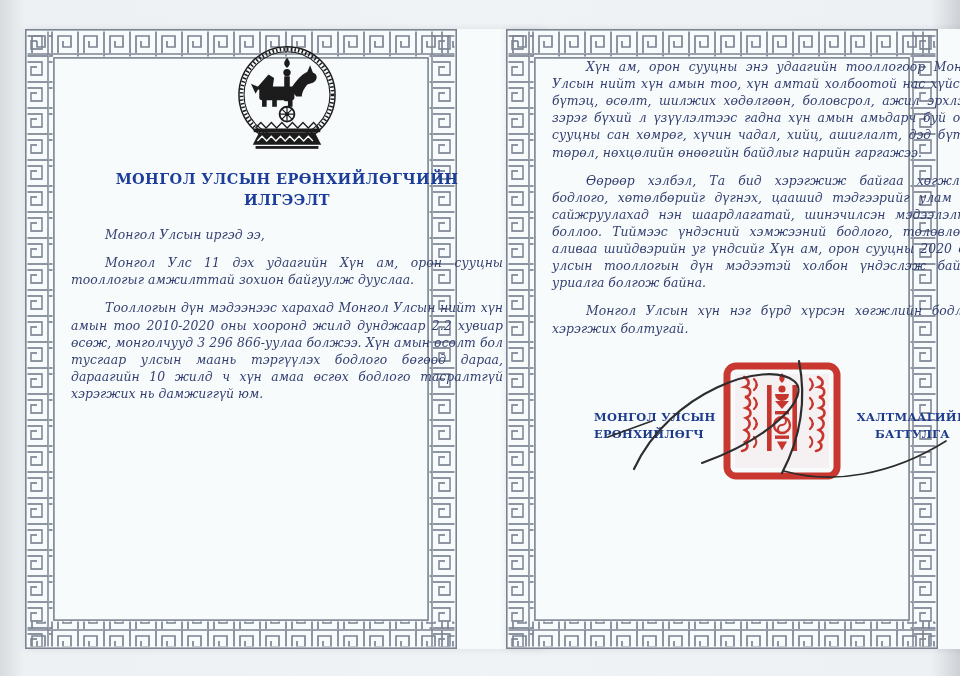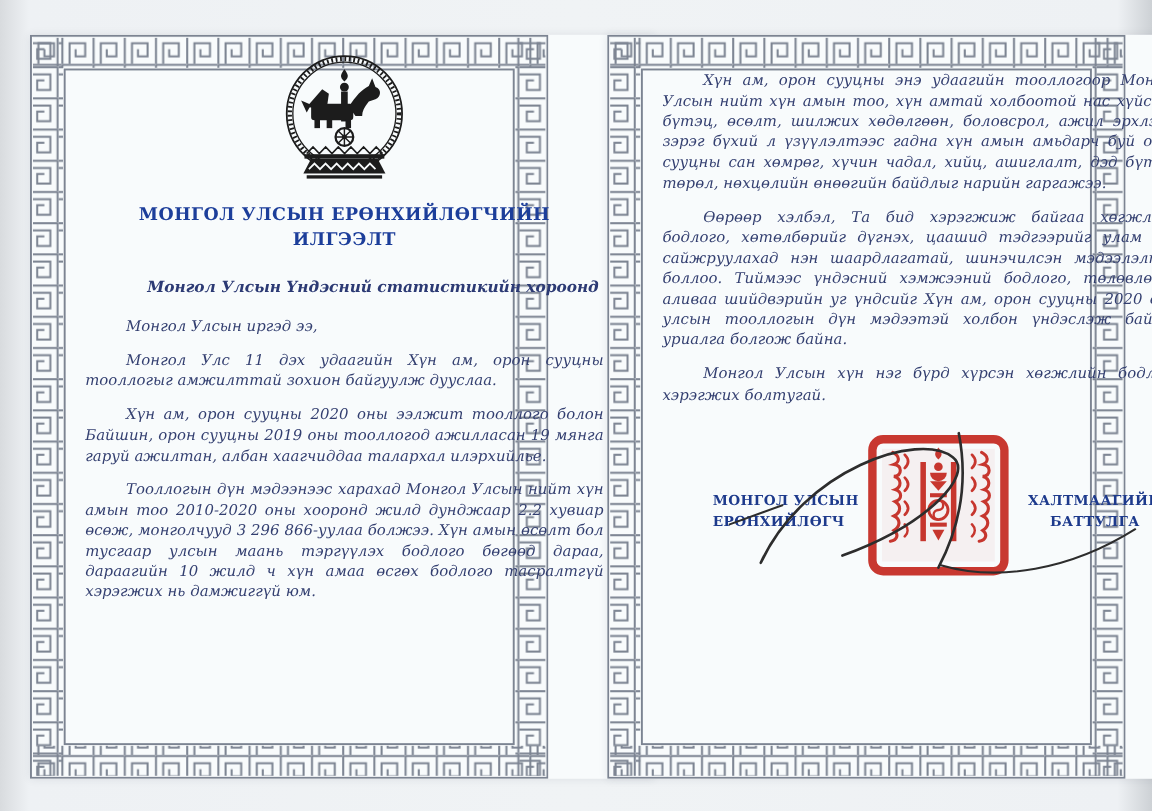--- a/index.html
+++ b/index.html
@@ -97,25 +97,23 @@
             <rect x="26" y="111.5" width="68" height="3"></rect>
           </g>
         </svg>
       </div>
 
       <div class="title">
         <span class="title-line">МОНГОЛ УЛСЫН ЕРӨНХИЙЛӨГЧИЙН</span>
         <span class="title-line">ИЛГЭЭЛТ</span>
       </div>
 
-      <div class="addressee">Монгол Улсын Үндэсний статистикийн хороонд</div>
 
       <p class="body-p">Монгол Улсын иргэд ээ,</p>
       <p class="body-p">Монгол Улс 11 дэх удаагийн Хүн ам, орон сууцны тооллогыг амжилттай зохион байгуулж дууслаа.</p>
-      <p class="body-p">Хүн ам, орон сууцны 2020 оны ээлжит тооллого болон Байшин, орон сууцны 2019 оны тооллогод ажилласан 19 мянга гаруй ажилтан, албан хаагчиддаа талархал илэрхийлье.</p>
       <p class="body-p">Тооллогын дүн мэдээнээс харахад Монгол Улсын нийт хүн амын тоо 2010-2020 оны хооронд жилд дунджаар 2.2 хувиар өсөж, монголчууд 3 296 866-уулаа болжээ. Хүн амын өсөлт бол тусгаар улсын маань тэргүүлэх бодлого бөгөөд дараа, дараагийн 10 жилд ч хүн амаа өсгөх бодлого тасралтгүй хэрэгжих нь дамжиггүй юм.</p>
 
     </div>
   </div>
 
   <div class="page page-right">
     <svg class="frame" width="432" height="620" viewBox="0 0 432 620">
       <defs>
         <pattern id="khB" patternUnits="userSpaceOnUse" width="26" height="24">
           <path d="M1 24 V1 H26" fill="none" stroke="#7c8492" stroke-width="1.7"></path>

